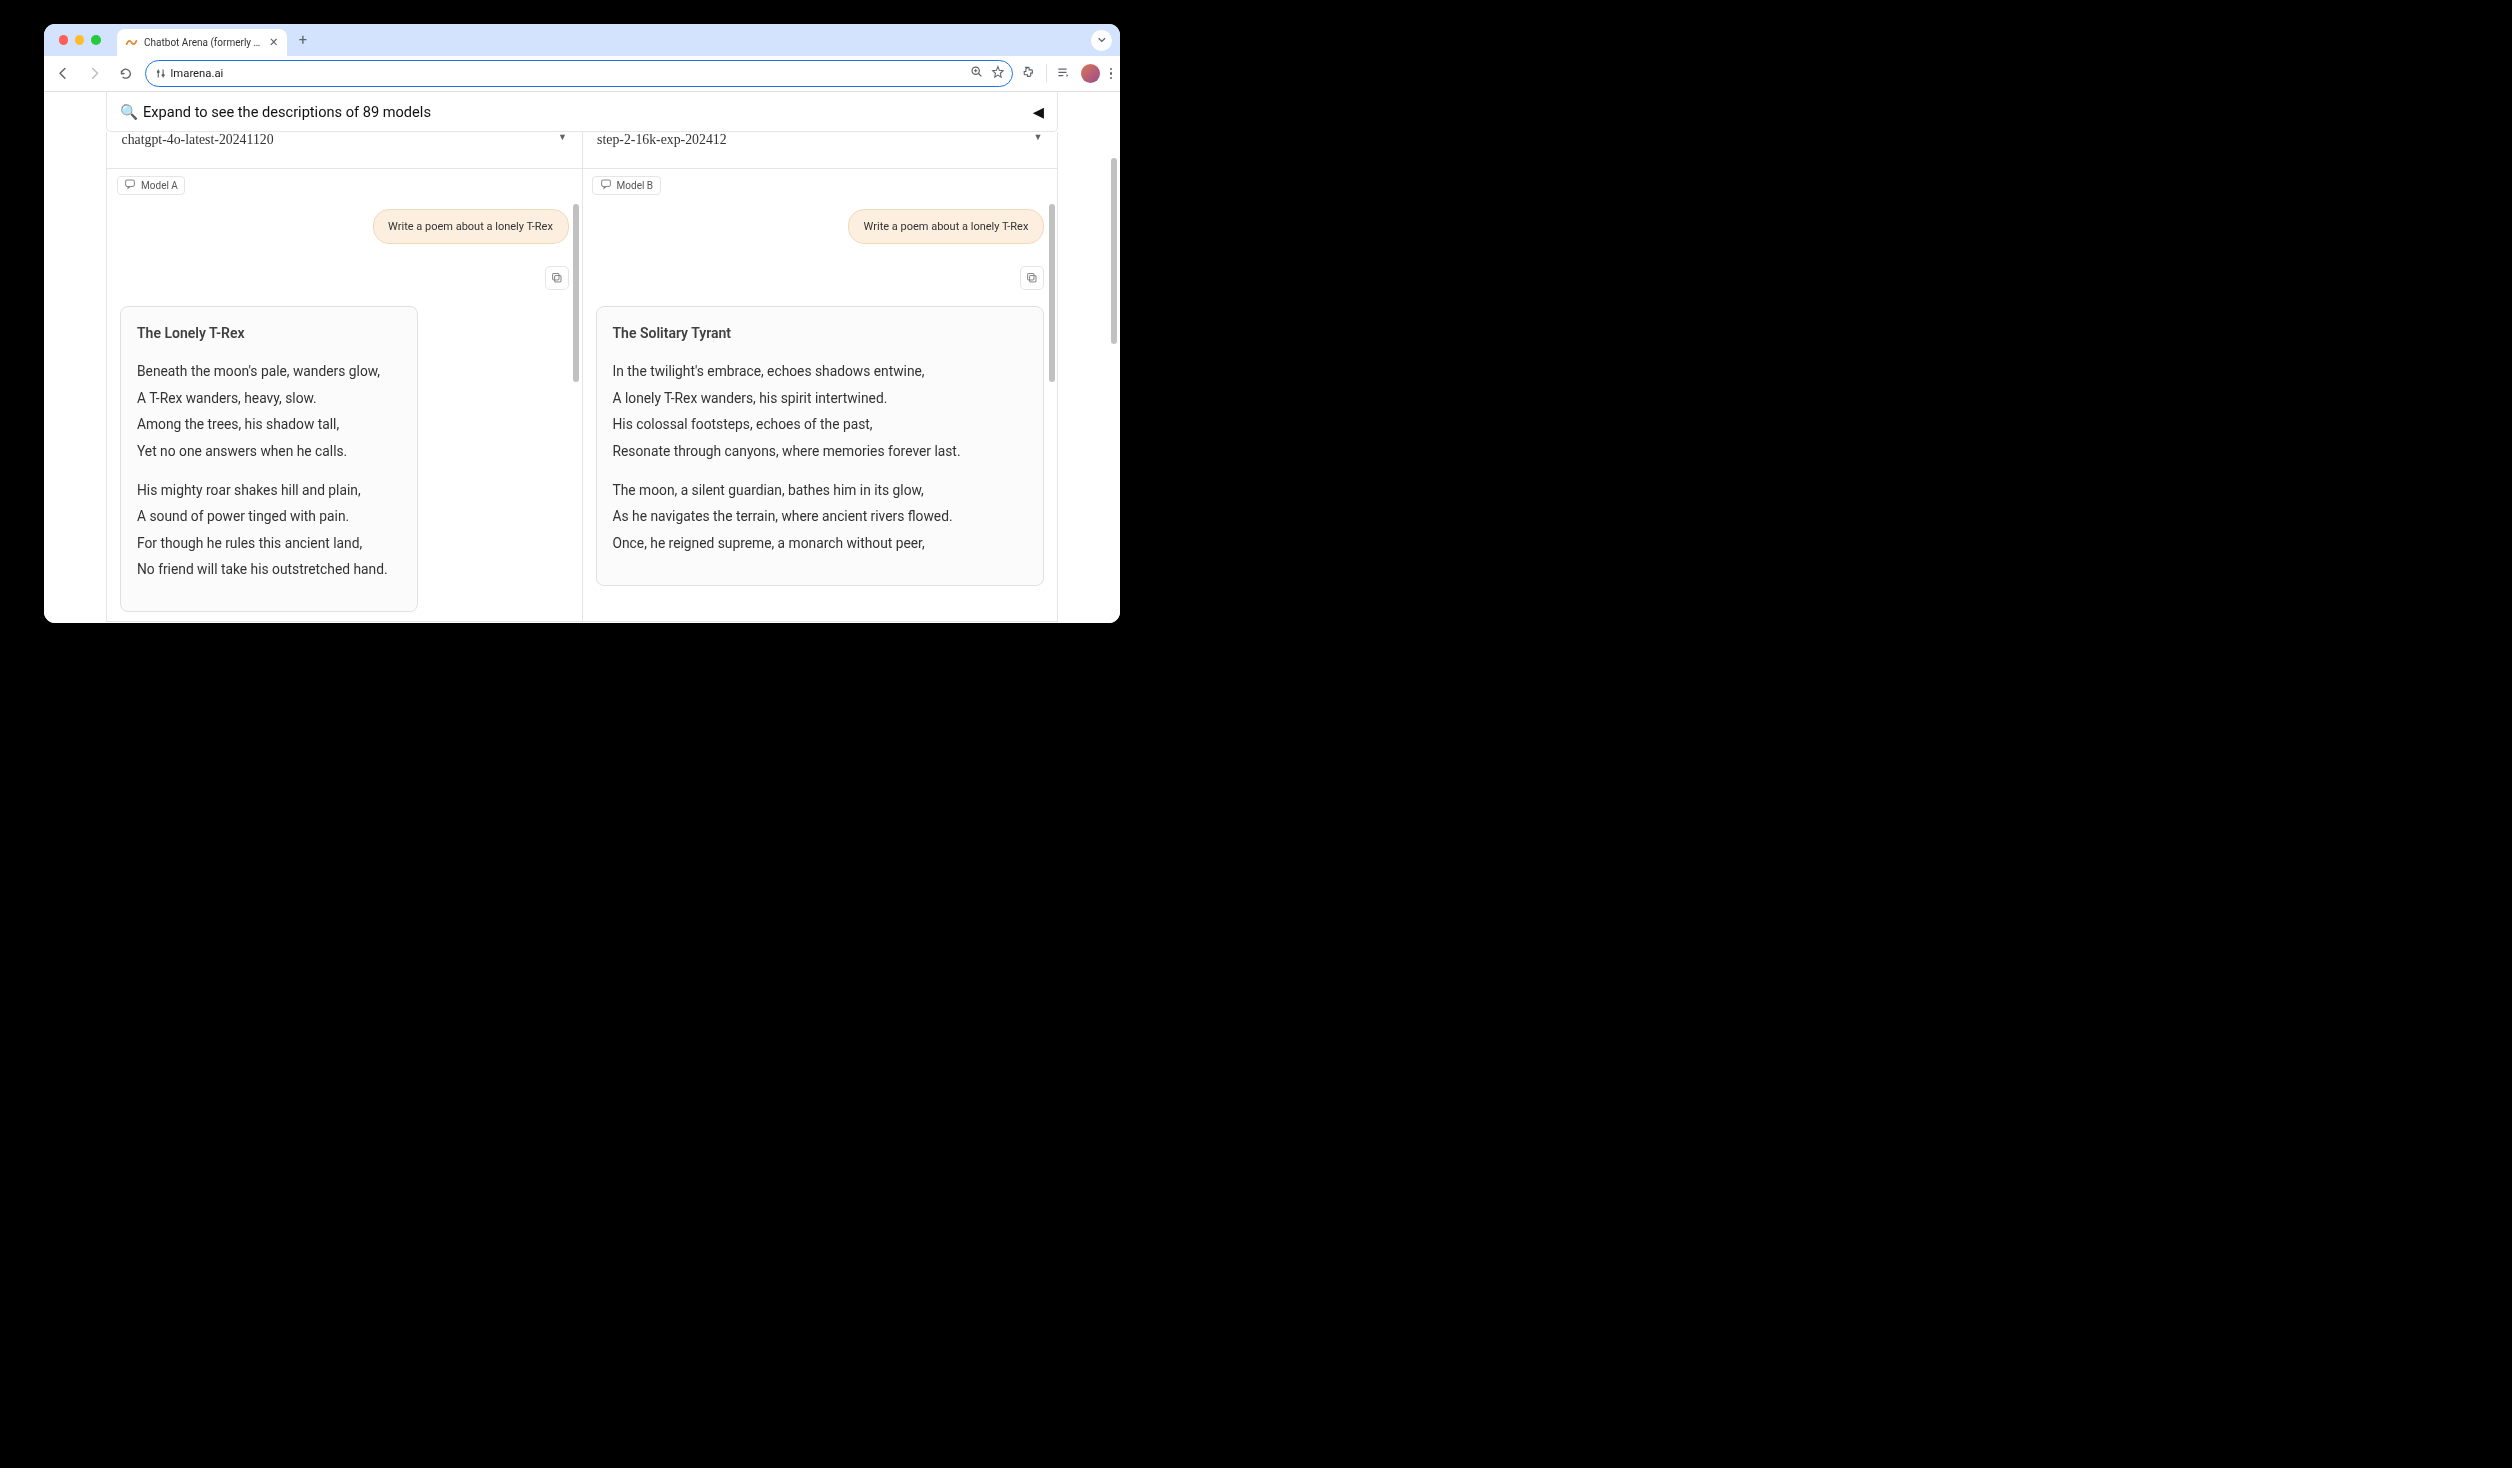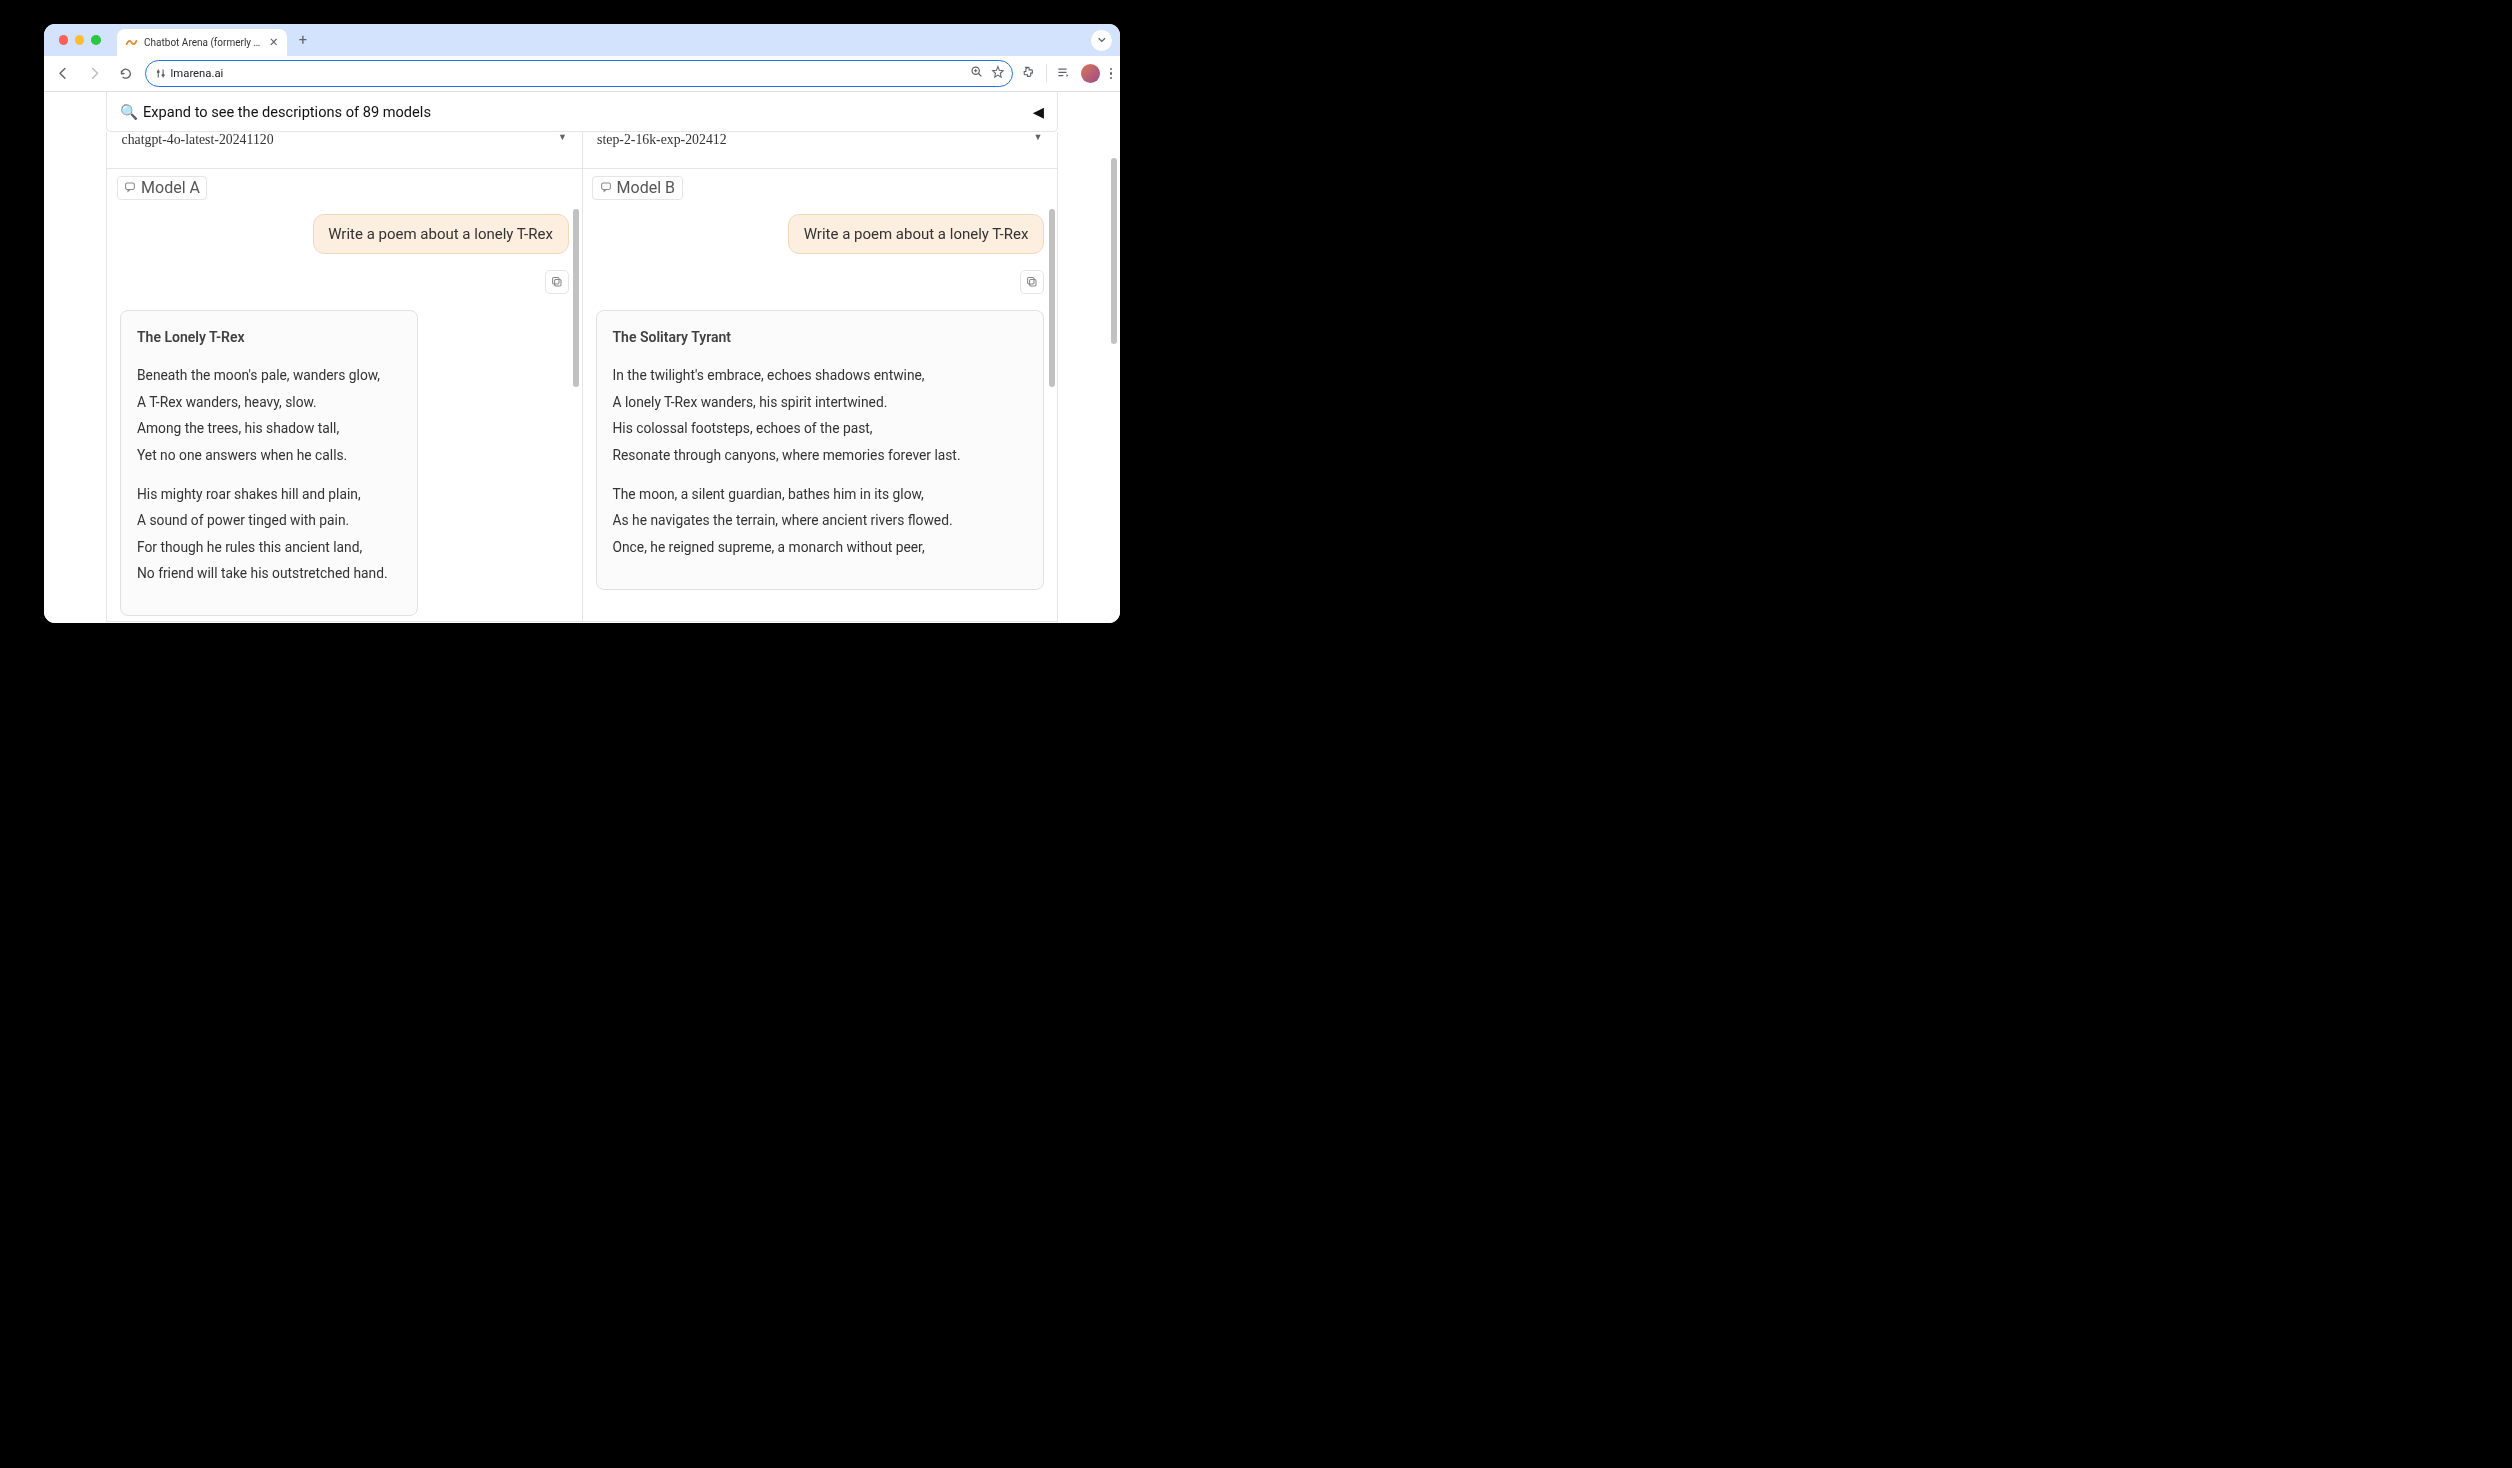--- a/index.html
+++ b/index.html
@@ -199,47 +199,47 @@
   flex-direction: column;
   position: relative;
   overflow: hidden;
 }
 .panel:first-child { border-right: none; }
 .panel-header {
   display: flex;
   align-items: center;
   gap: 6.5px;
   padding: 6.5px 9.7px;
-  font-size: 16px;
+  font-size: 10px;
   color: #555;
 }
 .panel-header .chat-icon { color: #888; }
 .panel-header .model-label {
   border: 0.8px solid #e5e5e5;
   border-radius: 4px;
   padding: 1.6px 6.5px;
   display: flex; align-items: center; gap: 4.9px;
   background: #fff;
 }
 .panel-body {
   flex: 1;
   padding: 8px 13px;
   overflow: hidden;
   position: relative;
 }
 .user-bubble {
   background: #fdefe0;
   border: 0.8px solid #f0d9bb;
-  border-radius: 11px;
+  border-radius: 16px;
   padding: 9.7px 14.6px;
-  font-size: 15px;
+  font-size: 11px;
   color: #333;
   float: right;
   clear: both;
-  margin-bottom: 16px;
+  margin-bottom: 22px;
 }
 .copy-btn {
   float: right;
   clear: both;
   width: 24px; height: 24px;
   border: 0.8px solid #e5e5e5;
   border-radius: 4.9px;
   display: flex; align-items: center; justify-content: center;
   color: #888;
   cursor: pointer;

